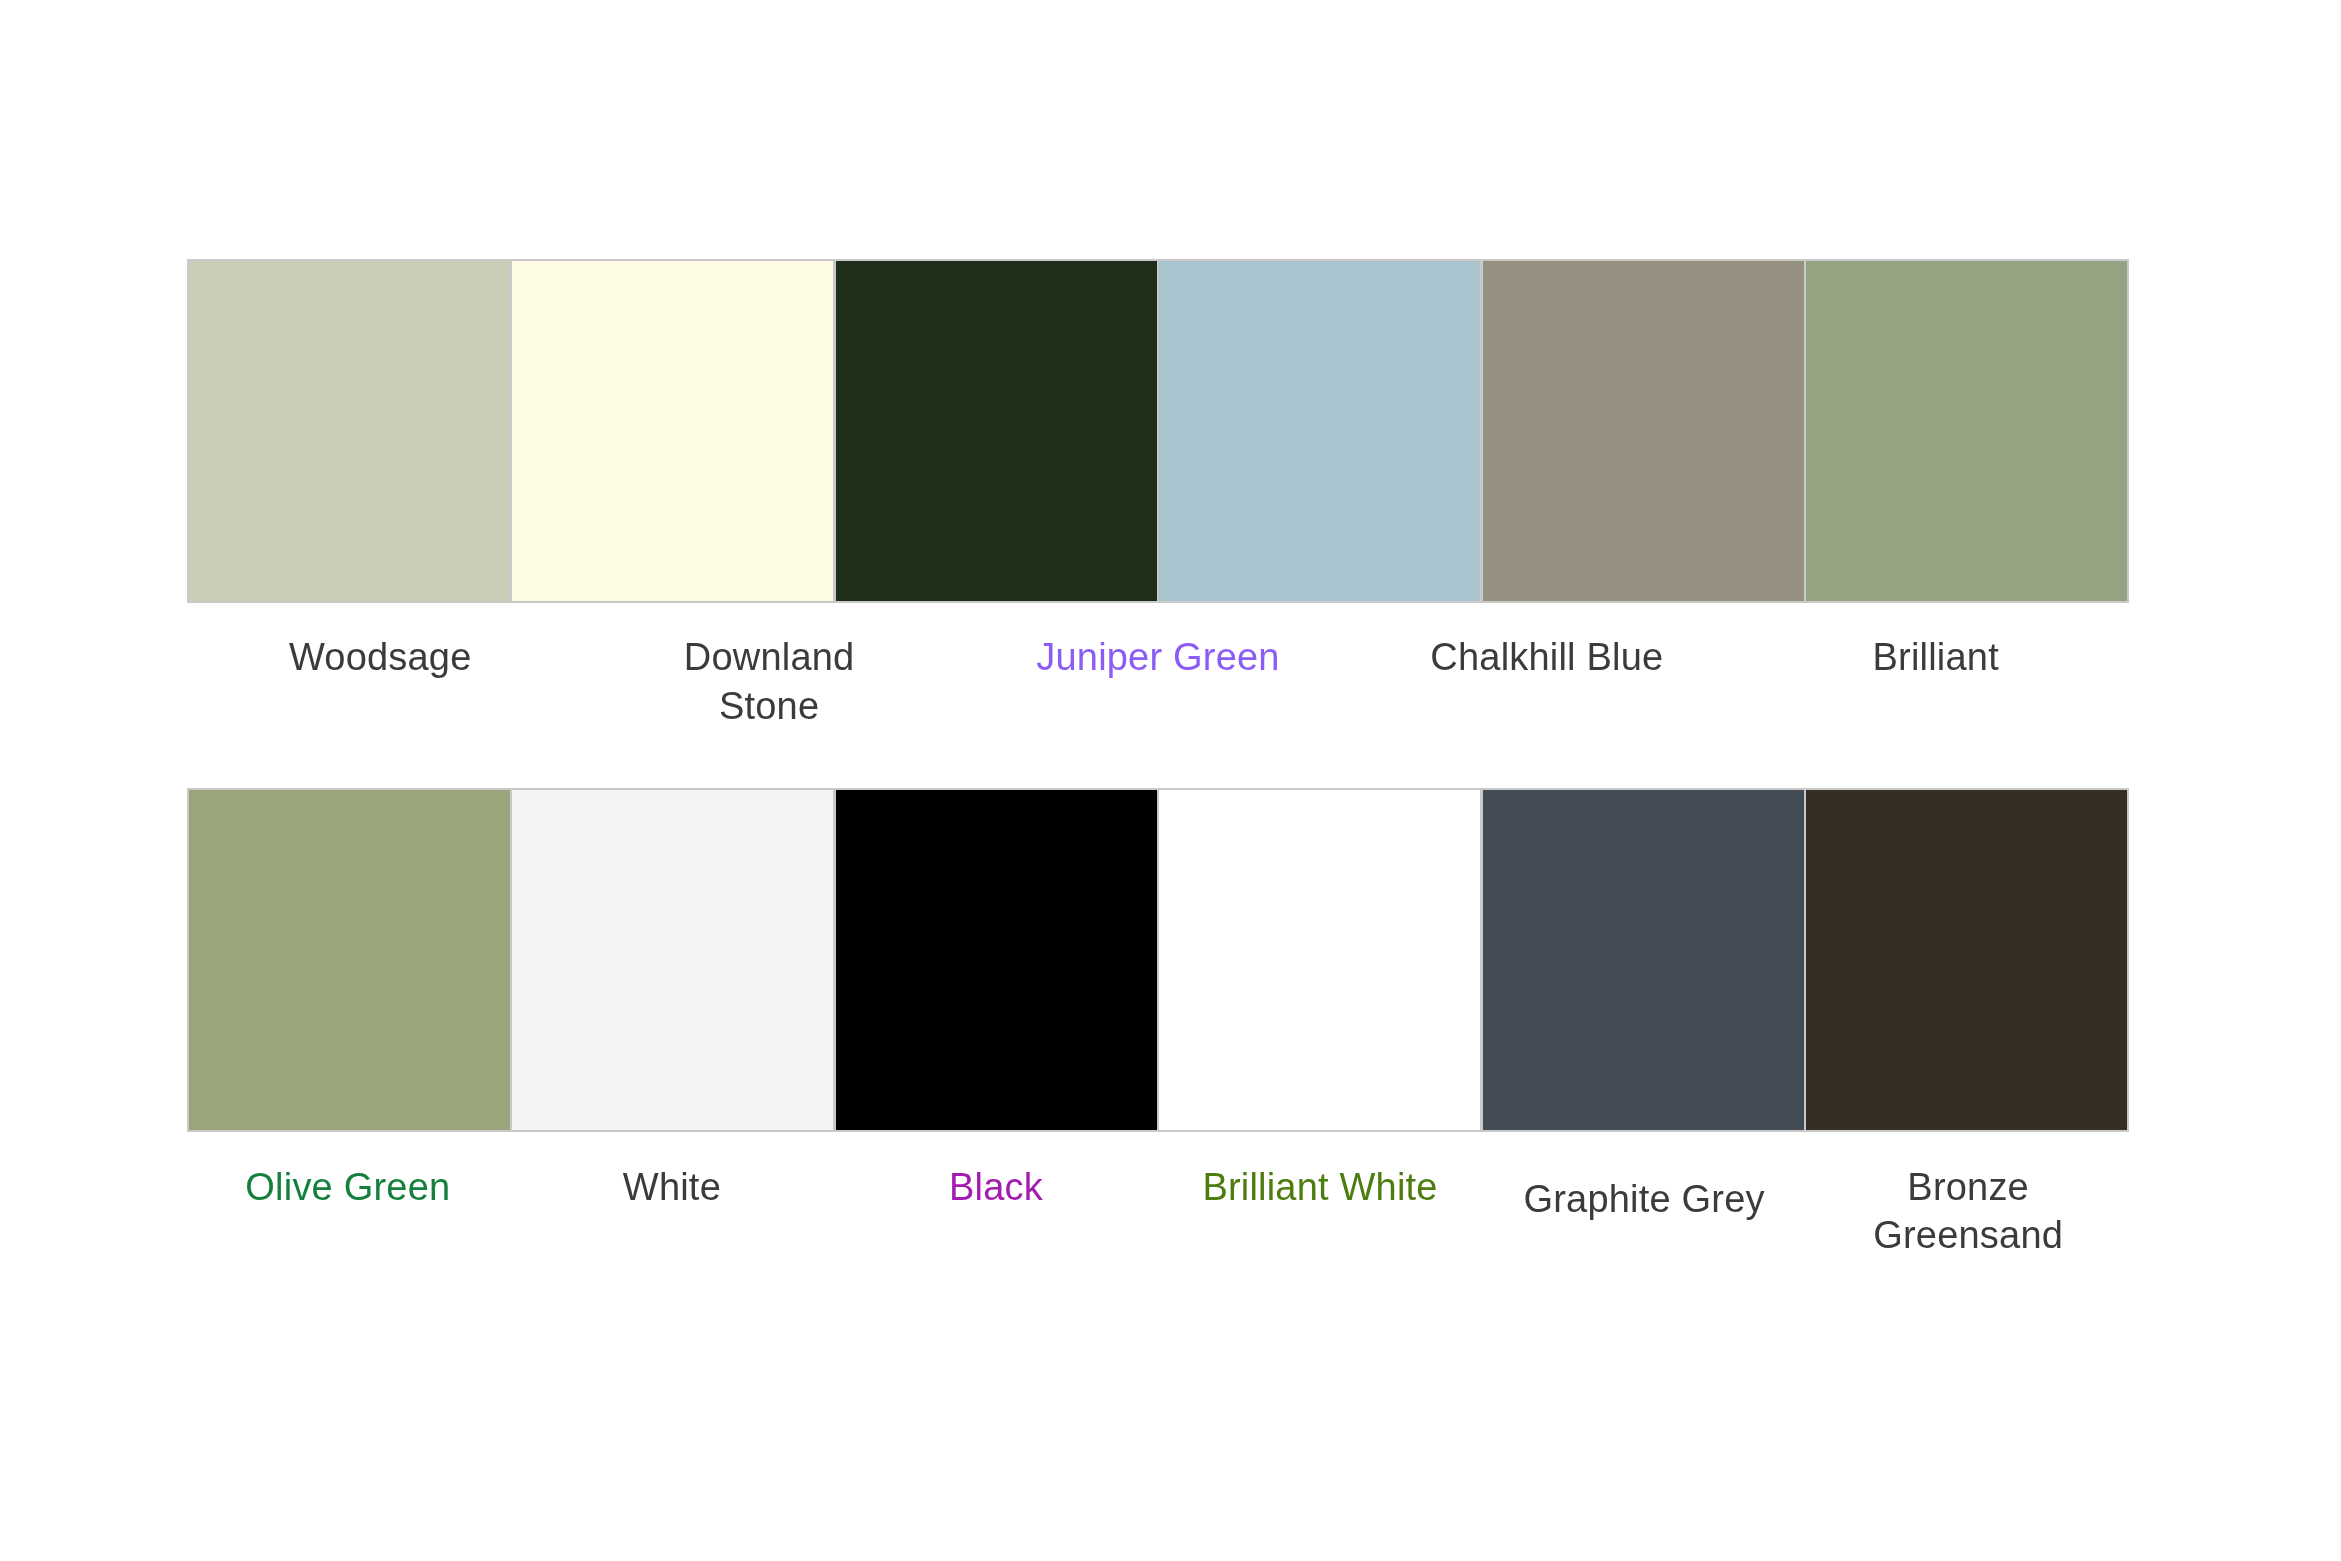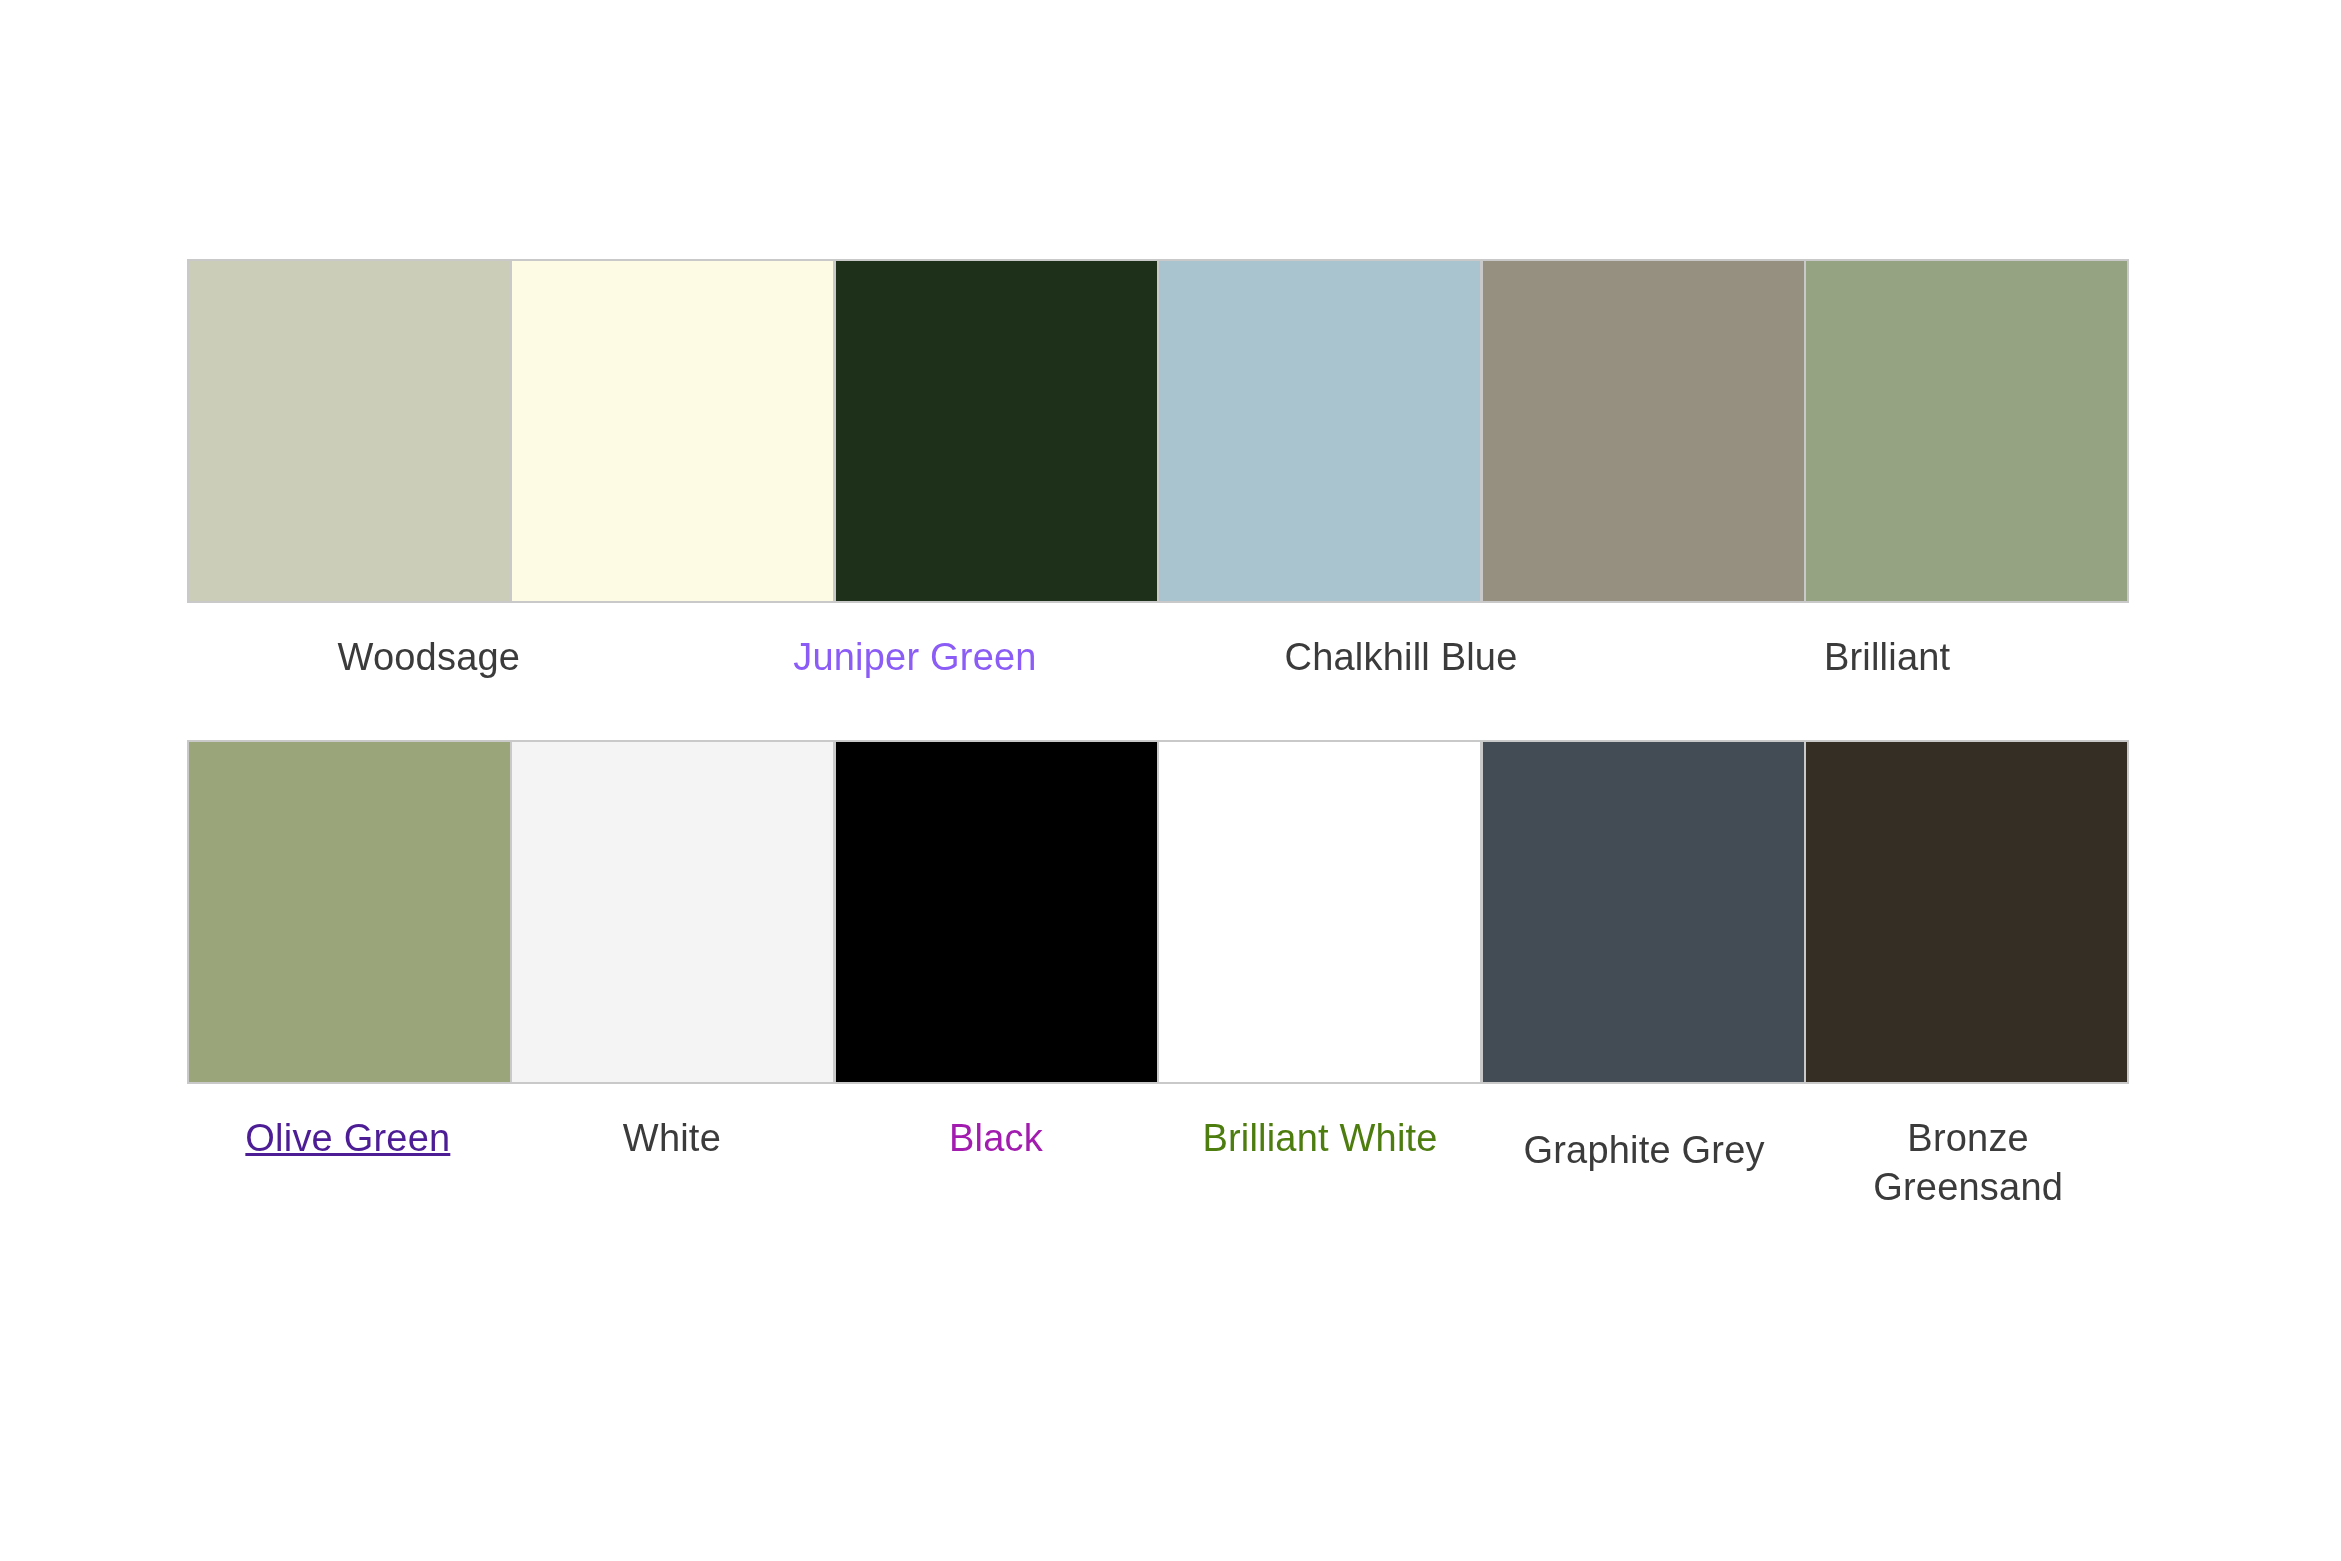--- a/index.html
+++ b/index.html
@@ -113,20 +113,24 @@
         <div class="swatch-cell">
           <div class="swatch-chip" style="background-color: rgb(150, 163, 131);"></div>
         </div>
       </div>
 
       <div class="swatch-labels">
         <div class="swatch-label-cell">
           <span class="swatch-label-text" style="color: rgb(59, 59, 59);">Woodsage</span>
         </div>
         <div class="swatch-label-cell">
+          <span class="swatch-label-text" style="color: rgb(59, 59, 59);">Downland
+Stone</span>
+        </div>
+        <div class="swatch-label-cell">
           <span class="swatch-label-text" style="color: #8b5cf6;">Juniper Green</span>
         </div>
         <div class="swatch-label-cell">
           <span class="swatch-label-text" style="color: rgb(59, 59, 59);">Chalkhill Blue</span>
         </div>
         <div class="swatch-label-cell">
           <span class="swatch-label-text" style="color: rgb(59, 59, 59);">Brilliant</span>
         </div>
       </div>
     </div>
@@ -148,21 +152,21 @@
         <div class="swatch-cell">
           <div class="swatch-chip" style="background-color: rgb(67, 75, 84);"></div>
         </div>
         <div class="swatch-cell">
           <div class="swatch-chip" style="background-color: rgb(52, 46, 37);"></div>
         </div>
       </div>
 
       <div class="swatch-labels">
         <div class="swatch-label-cell">
-          <span class="swatch-label-text" style="color: #4c1d95; text-decoration: underline;">Olive Green</span>
+          <span class="swatch-label-text" style="color: #15803d;">Olive Green</span>
         </div>
         <div class="swatch-label-cell">
           <span class="swatch-label-text" style="color: rgb(59, 59, 59);">White</span>
         </div>
         <div class="swatch-label-cell">
           <span class="swatch-label-text" style="color: #a21caf;">Black</span>
         </div>
         <div class="swatch-label-cell">
           <span class="swatch-label-text" style="color: #4d7c0f;">Brilliant White</span>
         </div>

